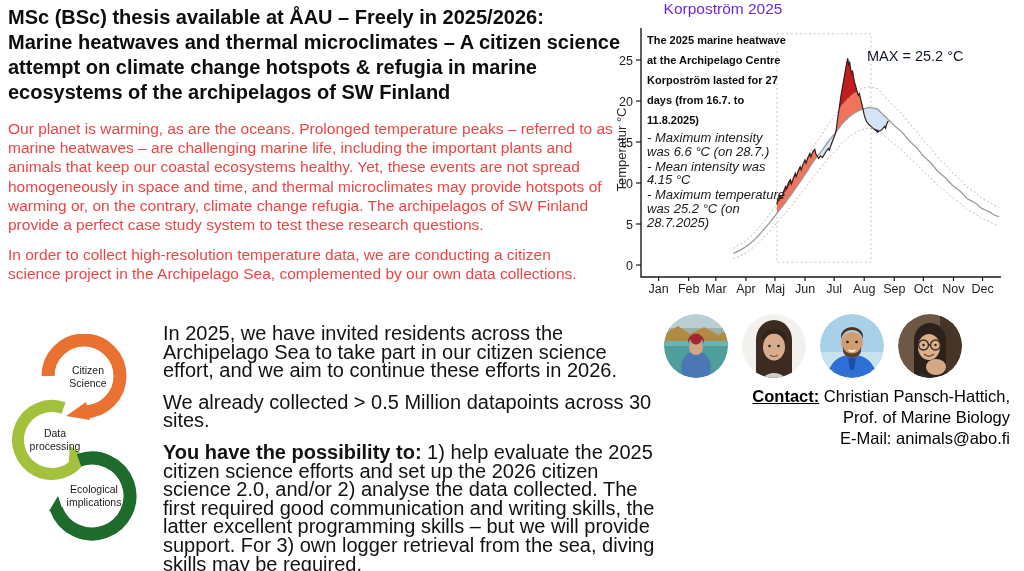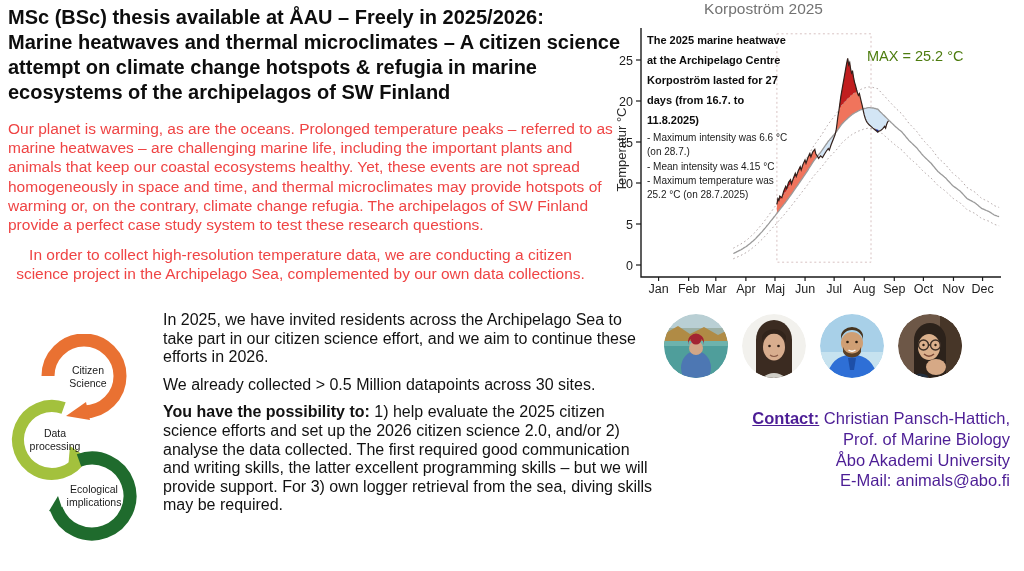--- a/index.html
+++ b/index.html
@@ -4,45 +4,45 @@
 <style>
   html,body{margin:0;padding:0;background:#fff;}
   body{font-family:"Liberation Sans","DejaVu Sans",sans-serif;color:#111;}
   #stage{position:relative;width:1024px;height:571px;background:#fff;overflow:hidden;}
 
   
   #left-col{position:absolute;left:8px;top:5px;width:618px;}
   .headline{font-size:20px;line-height:25px;color:#0d0d0d;margin:0 0 14px 0;}
   .headline .bold-line{font-weight:bold;}
   .intro-para{font-size:15.5px;line-height:19.2px;margin:0 0 11px 0;color:#ef4444;}
-  #intro-para2{width:585px;text-align:center;}
+  #intro-para2{width:585px;}
 
   
   #cycle-diagram{position:absolute;left:8px;top:334px;}
   .ring-label{font-size:10.5px;fill:#1a1a1a;}
 
   
   #body-col{position:absolute;left:163px;top:311px;width:492px;}
-  .body-para{font-size:16px;line-height:18.6px;margin:0 0 9px 0;color:#121212;}
+  .body-para{font-size:20px;line-height:18.6px;margin:13px 0 9px 0;color:#121212;}
 
   
   #chart{position:absolute;left:615px;top:0;width:400px;height:300px;}
-  #chart-title{position:absolute;left:8px;top:0;width:200px;text-align:right;font-size:15.5px;color:#737373;}
+  #chart-title{position:absolute;left:8px;top:0;width:200px;text-align:center;font-size:15.5px;color:#6d28d9;}
   #chart-ylabel{position:absolute;left:-74px;top:142px;width:160px;text-align:center;font-size:13px;color:#2b2b2b;transform:rotate(-90deg);}
   #chart-annotation{position:absolute;left:32px;top:30px;width:142px;}
   #chart-annotation .ann-bold{font-weight:bold;font-size:11px;line-height:20px;color:#0c0c0c;}
-  #chart-annotation .ann-line{font-size:10px;line-height:13.8px;color:#1a1a1a;margin-top:1px;}
-  #chart-max-label{position:absolute;left:252px;top:48px;font-size:14.5px;color:#4d7c0f;white-space:nowrap;}
+  #chart-annotation .ann-line{font-size:13px;line-height:13.8px;color:#1a1a1a;margin-top:1px;font-style:italic;}
+  #chart-max-label{position:absolute;left:252px;top:48px;font-size:14.5px;color:#0f172a;white-space:nowrap;}
 
   
   #team-row{position:absolute;left:664px;top:314px;display:flex;gap:14px;}
   .avatar{width:64px;height:64px;border-radius:50%;overflow:hidden;flex:0 0 auto;}
 
   
-  #contact{position:absolute;right:14px;top:408px;width:400px;text-align:right;font-size:16.5px;line-height:20.8px;color:#4c1d95;}
+  #contact{position:absolute;right:14px;top:386px;width:400px;text-align:right;font-size:16.5px;line-height:20.8px;color:#000000;}
 </style>
 </head>
 <body>
 
 <div id="stage">
 
   <div id="left-col">
     <h1 class="headline"><span class="bold-line">MSc (BSc) thesis available at ÅAU – Freely in 2025/2026:</span><br>
       <span>Marine heatwaves and thermal microclimates – A citizen science attempt on climate change hotspots &amp; refugia in marine ecosystems of the archipelagos of SW Finland</span>
     </h1>
@@ -221,17 +221,16 @@
         <path d="M26 40 Q 31 44.5 36 40" stroke="#7c4a38" stroke-width="1.6" fill="none"></path>
         <ellipse cx="38" cy="53" rx="10" ry="8" fill="#d6a986"></ellipse>
         <path d="M12 64 Q 22 56 30 62 L30 64 Z" fill="#233040"></path>
       </g>
     </svg>
   </div>
 
   <div id="contact">
     <div><span style="font-weight: bold; text-decoration: underline;">Contact:</span><span> Christian Pansch-Hattich,</span></div>
     <div>Prof. of Marine Biology</div>
-    <div>Åbo Akademi University</div>
     <div>E-Mail: animals@abo.fi</div>
   </div>
 
 </div>
 
 </body></html>

